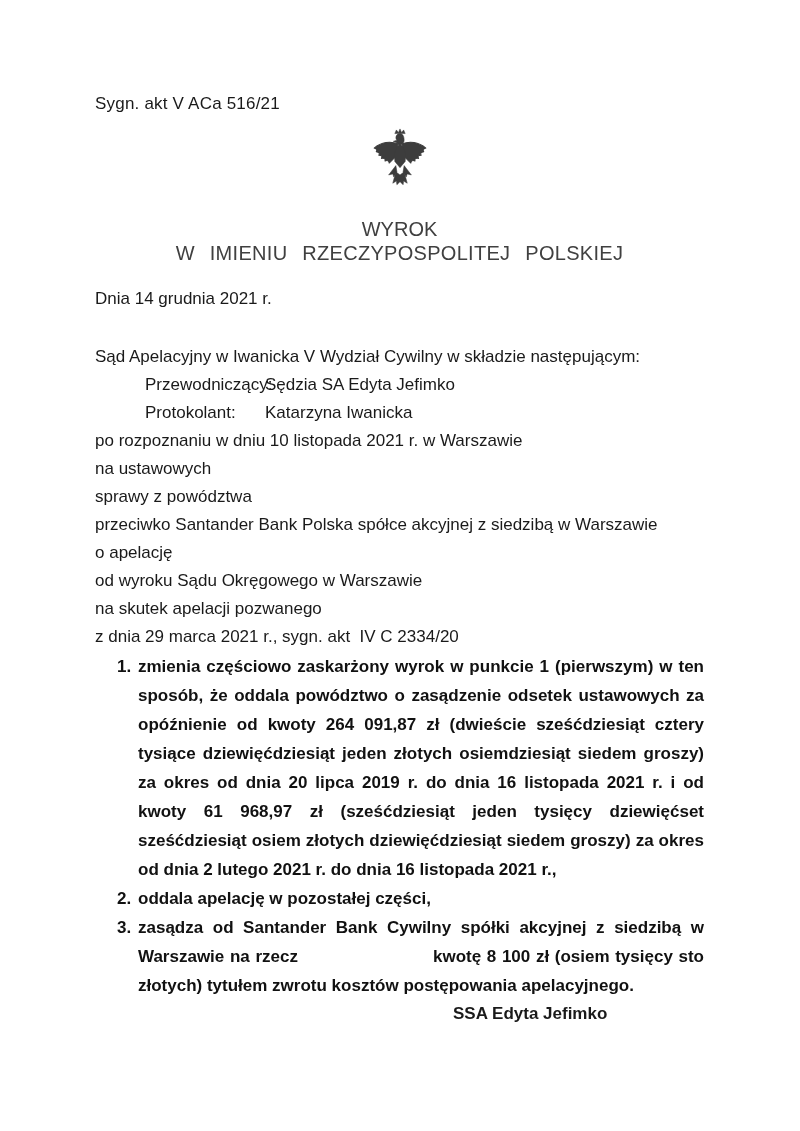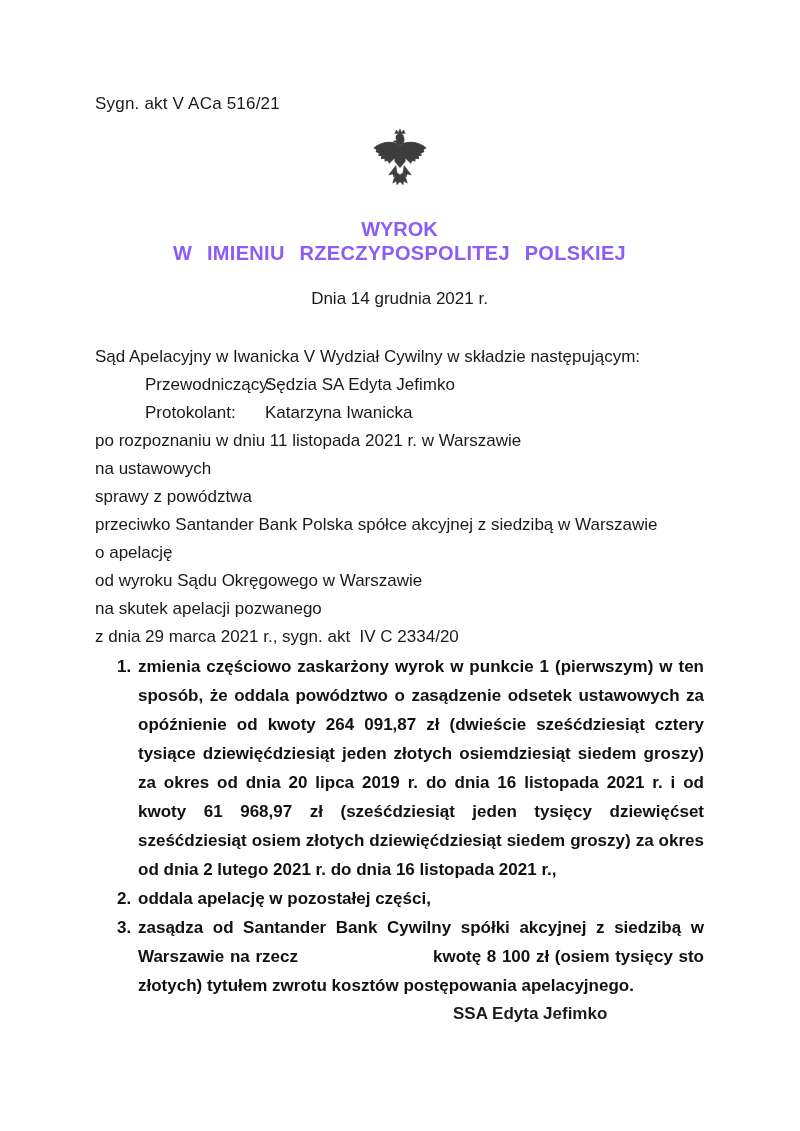--- a/index.html
+++ b/index.html
@@ -22,29 +22,29 @@
   }
   .emblem-wrap {
     margin-top: 13px;
     text-align: center;
     height: 70px;
   }
   .emblem-wrap svg { display: inline-block; }
   .title-block {
     margin-top: 20px;
     text-align: center;
-    font-weight: bold;
+    font-weight: normal;
     font-size: 20px;
     line-height: 24px;
-    color: #8b5cf6;
+    color: #404040;
   }
   .title-line2 { word-spacing: 9px; letter-spacing: 0.3px; }
   .date-line {
     margin-top: 24px;
-    text-align: center;
+    text-align: left;
     font-size: 17px;
     line-height: 20px;
   }
   .intro {
     margin-top: 34px;
     font-size: 17px;
     line-height: 28px;
   }
   .comp-row { display: flex; padding-left: 50px; }
   .comp-label { width: 120px; flex: 0 0 120px; }
@@ -124,21 +124,21 @@
     <div class="comp-row">
       <span class="comp-label">Przewodniczący:</span>
       <span class="comp-value">Sędzia SA Edyta Jefimko</span>
     </div>
 
     <div class="comp-row">
       <span class="comp-label">Protokolant:</span>
       <span class="comp-value">Katarzyna Iwanicka</span>
     </div>
 
-    <div>po rozpoznaniu w dniu 11 listopada 2021 r. w Warszawie</div>
+    <div>po rozpoznaniu w dniu 10 listopada 2021 r. w Warszawie</div>
     <div>na ustawowych</div>
     <div>sprawy z powództwa</div>
     <div>przeciwko Santander Bank Polska spółce akcyjnej z siedzibą w Warszawie</div>
     <div>o apelację</div>
     <div>od wyroku Sądu Okręgowego w Warszawie</div>
     <div>na skutek apelacji pozwanego</div>
     <div>z dnia 29 marca 2021 r., sygn. akt&nbsp; IV C 2334/20</div>
   </div>
 
   <div class="judgment">

